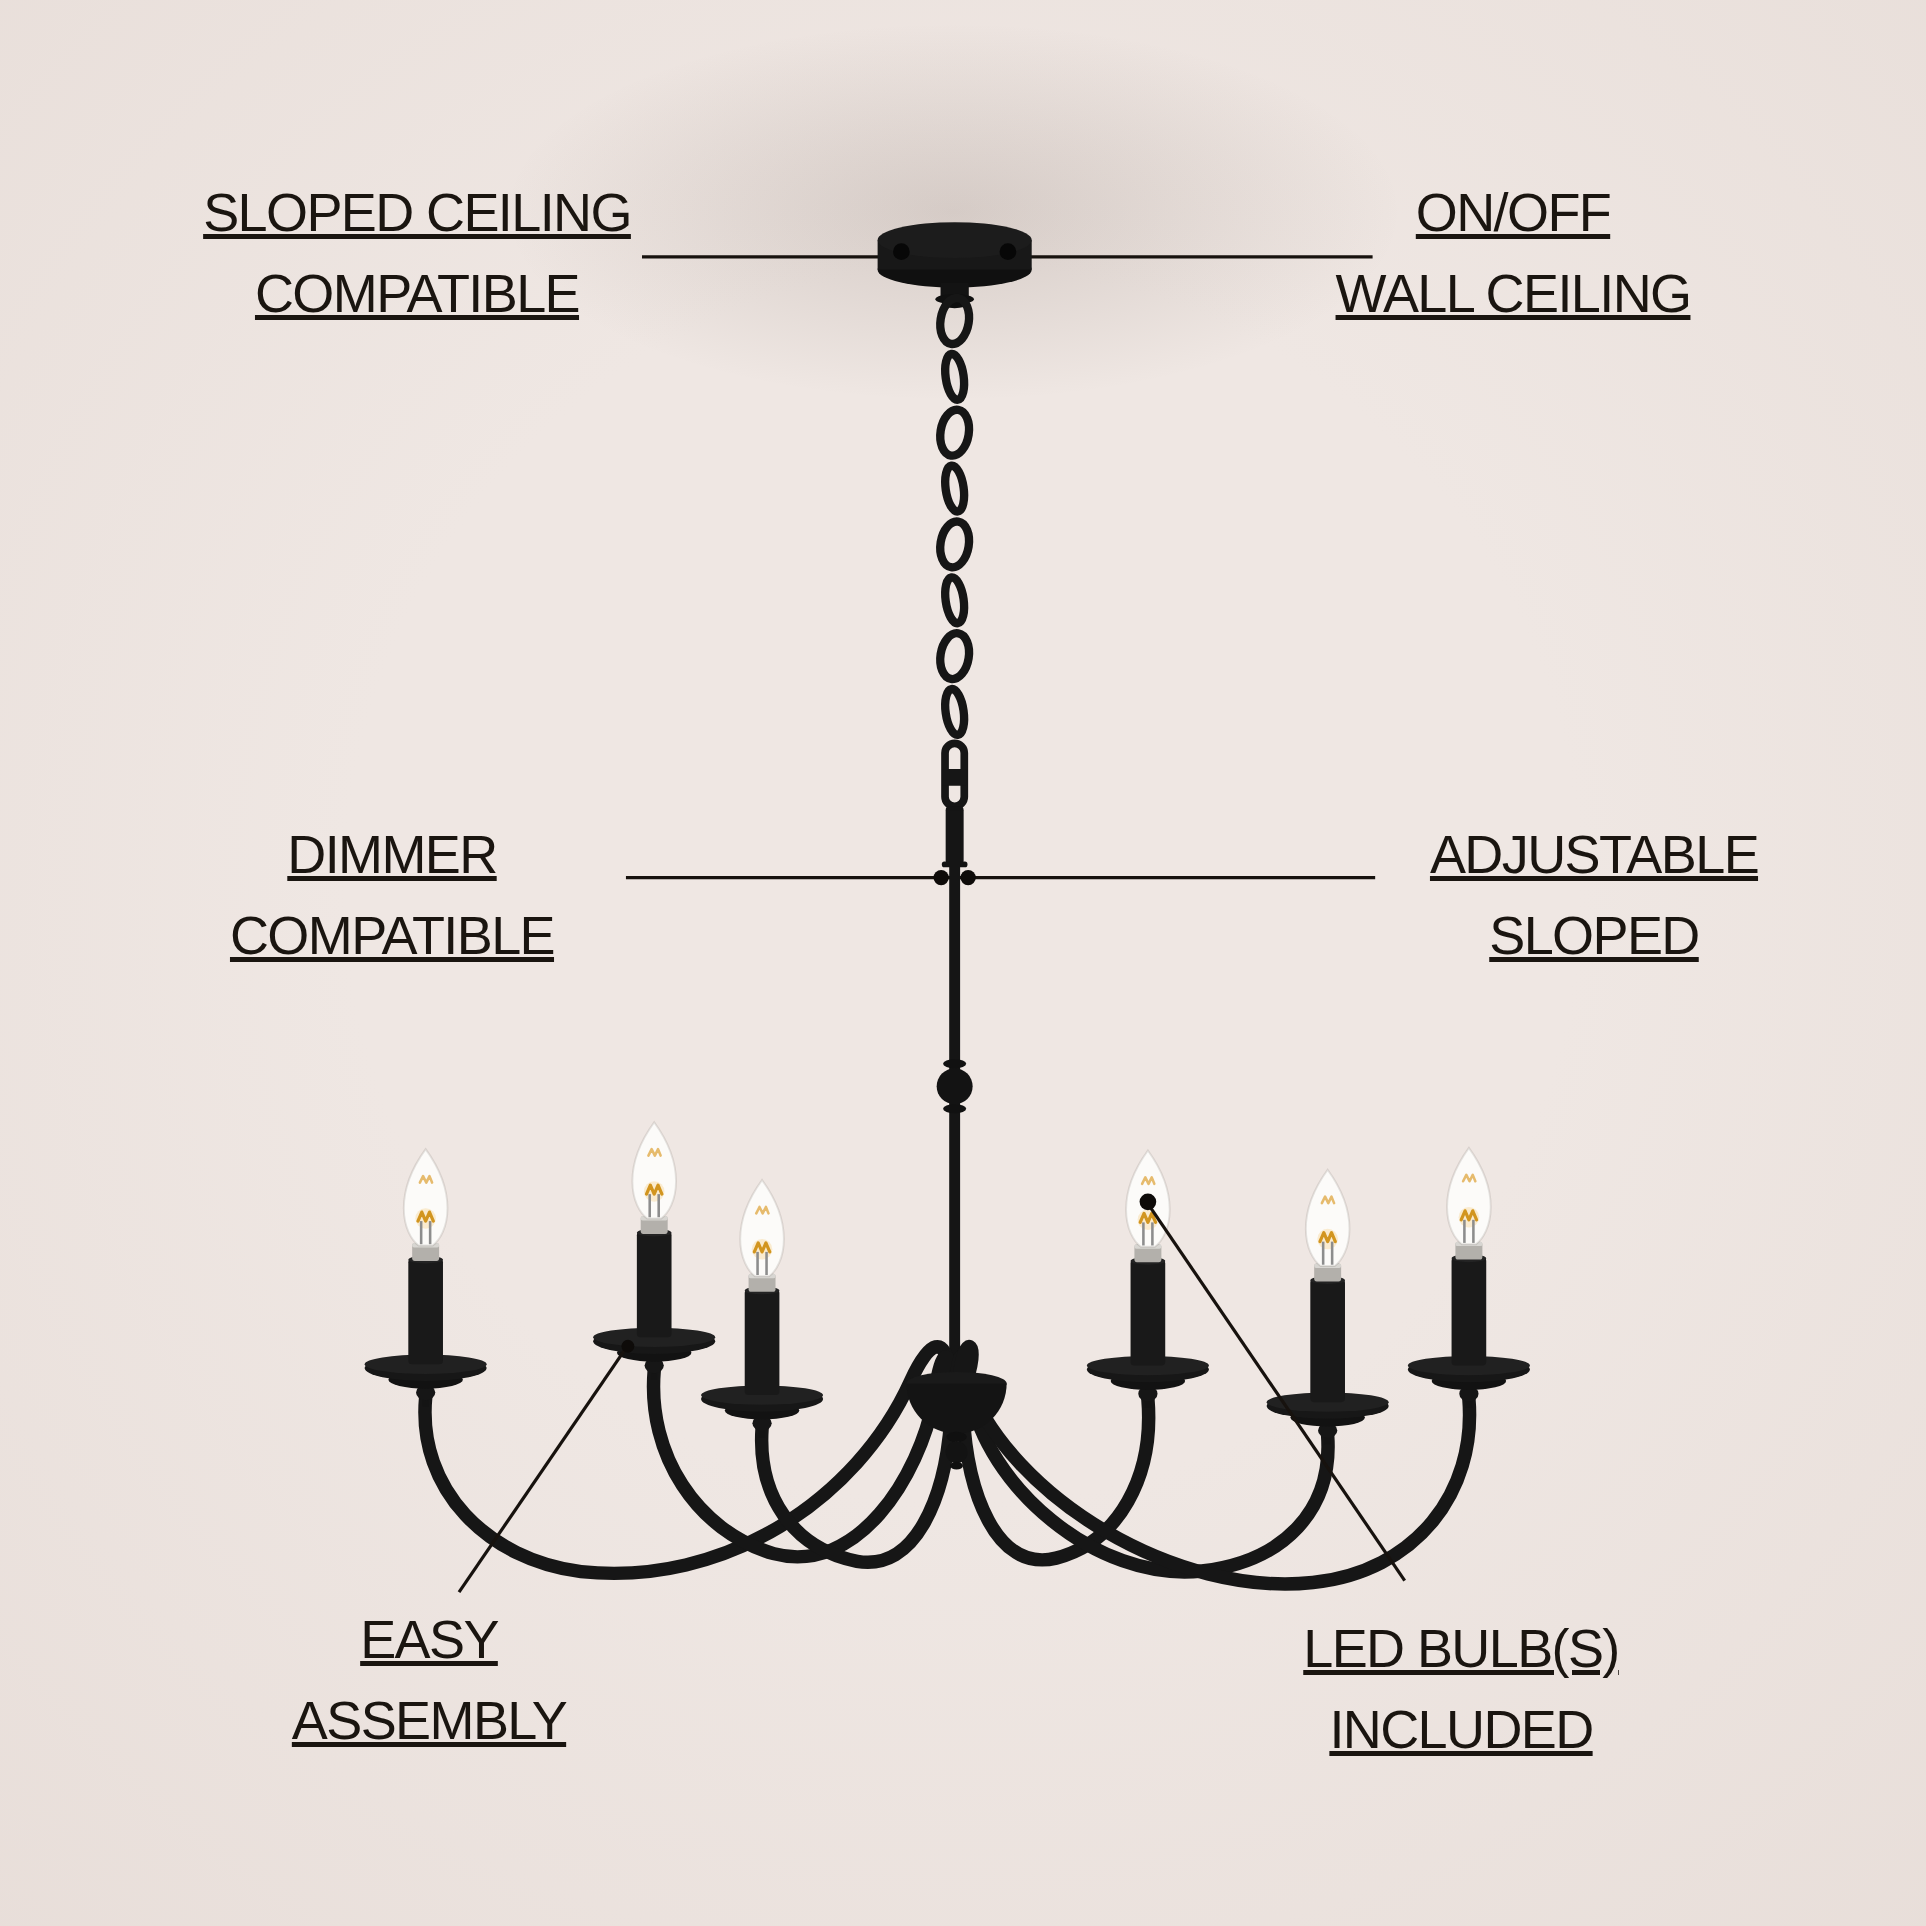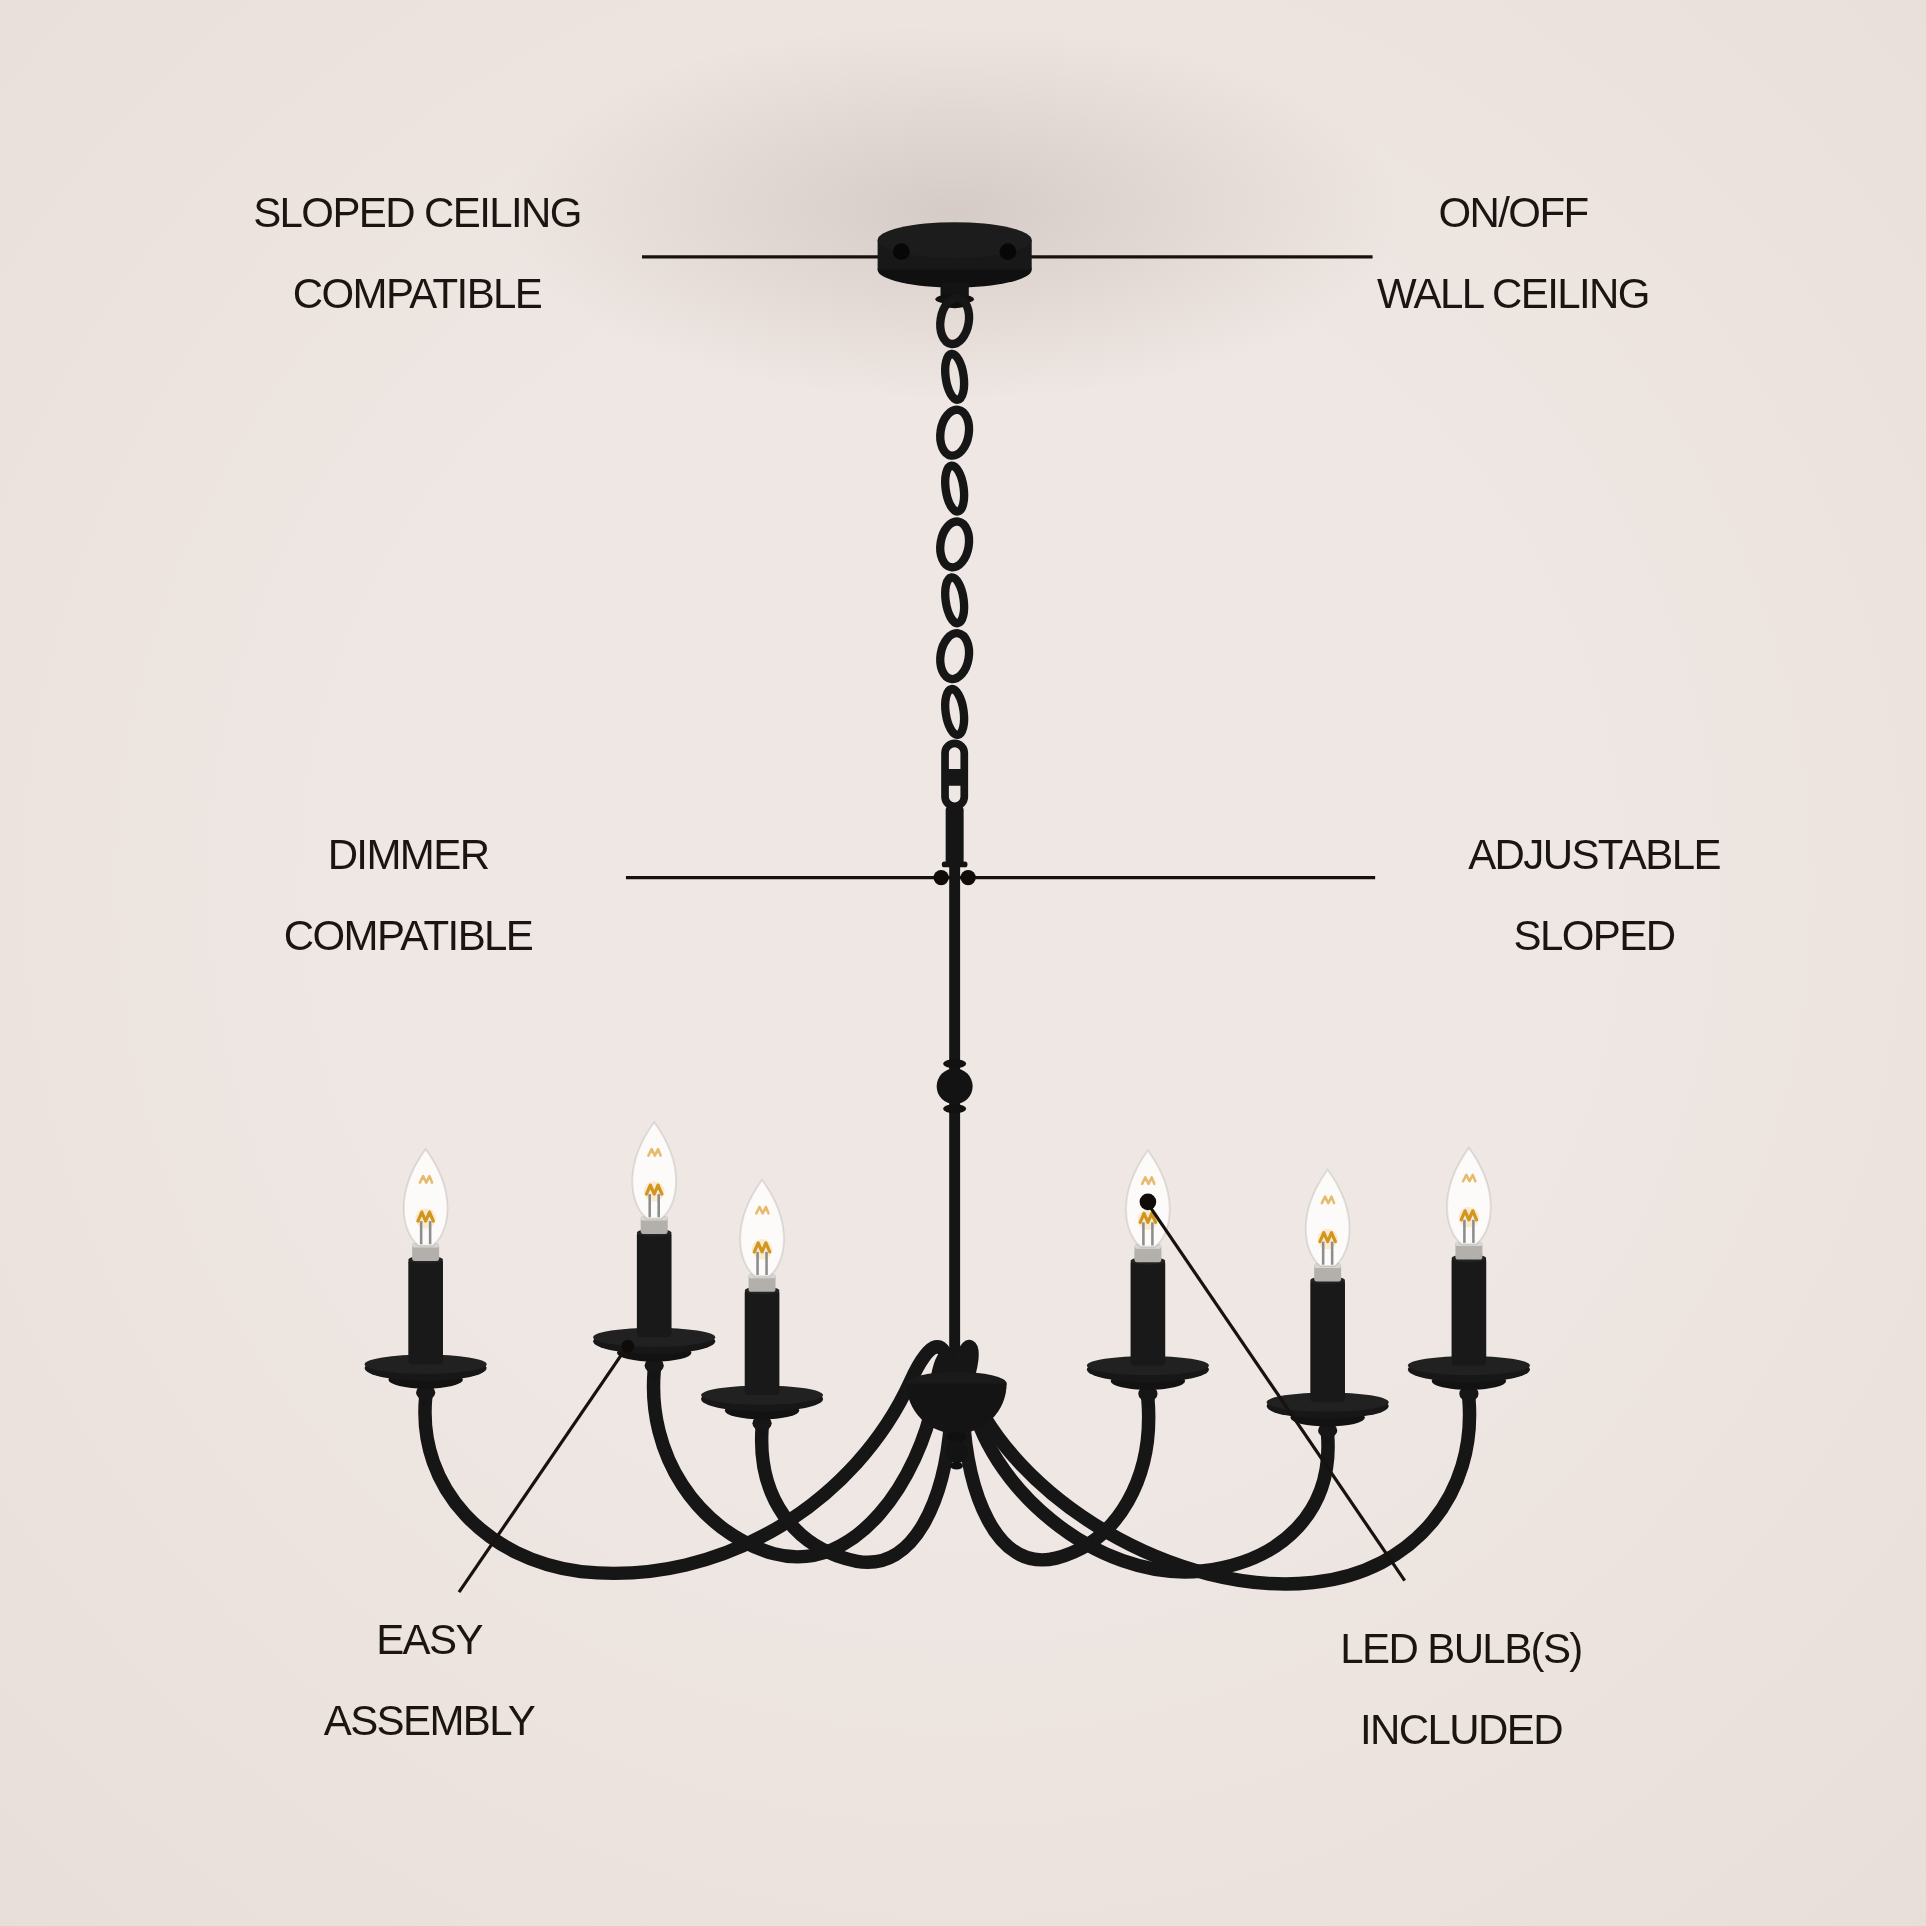--- a/index.html
+++ b/index.html
@@ -10,25 +10,26 @@
       radial-gradient(ellipse 1541px 1541px at 50% 46%, #EFE7E3 40%, #E7DDD8 100%),
       #ECE3DF;
     font-family:"Liberation Sans", sans-serif;
     overflow:hidden;
   }
   .stage{position:relative;width:1926px;height:1926px;}
   .callout{
     position:absolute;
     transform:translateX(-50%);
     text-align:center;
-    font-size:42px;
+    font-size:54px;
     letter-spacing:-1.6px;
     line-height:81px;
     color:#1A1510;
     white-space:nowrap;
+    text-decoration:underline;
   }
   .callout span{display:block;}
   svg.art{position:absolute;left:0;top:0;}
 </style>
 </head>
 <body>
 
 <div class="stage">
 
   <svg class="art" width="1926" height="1926" viewBox="0 0 3000 3000">
@@ -236,21 +237,21 @@
   <div class="callout" style="left:417px;top:172px">
     <span>SLOPED CEILING</span>
     <span>COMPATIBLE</span>
   </div>
 
   <div class="callout" style="left:1513px;top:172px">
     <span>ON/OFF</span>
     <span>WALL CEILING</span>
   </div>
 
-  <div class="callout" style="left:408px;top:814px">
+  <div class="callout" style="left:392px;top:814px">
     <span>DIMMER</span>
     <span>COMPATIBLE</span>
   </div>
 
   <div class="callout" style="left:1594px;top:814px">
     <span>ADJUSTABLE</span>
     <span>SLOPED</span>
   </div>
 
   <div class="callout" style="left:1461px;top:1608px">

